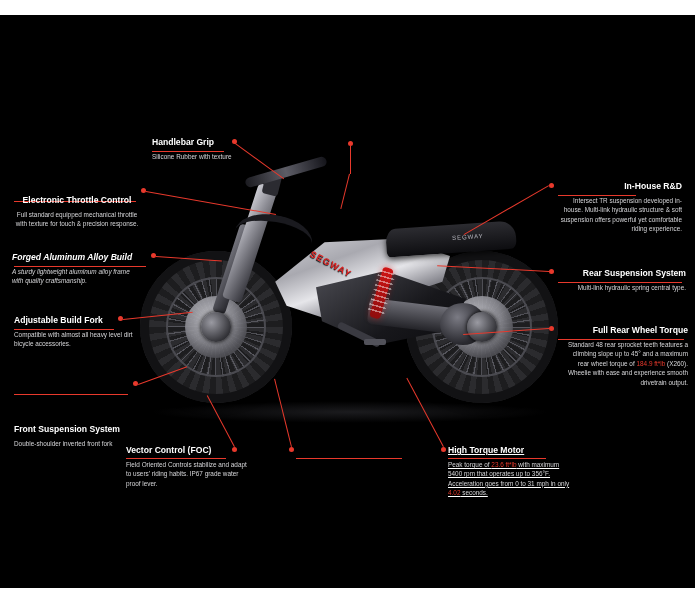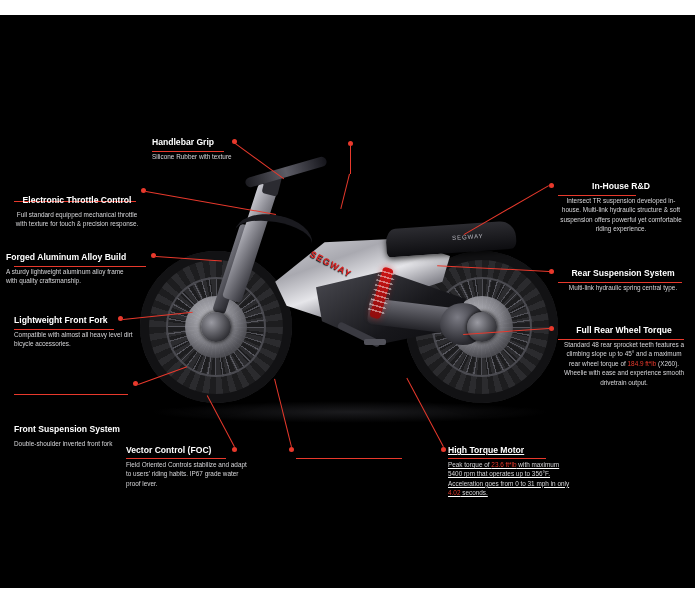--- a/index.html
+++ b/index.html
@@ -265,21 +265,21 @@
     white-space: nowrap;
     line-height: 11px;
   }
   .callout .title.wrap { white-space: normal; }
   .callout .body {
     font-size: 6.4px;
     line-height: 9.4px;
     color: #d6d6d9;
     margin-top: 4px;
   }
-  .callout.right-side { text-align: center; }
+  .callout.right-side { text-align: right; }
   .num { color: #e8392c; }
 
   
   .dot {
     position: absolute;
     width: 5px;
     height: 5px;
     border-radius: 50%;
     background: #e8392c;
   }
@@ -390,32 +390,32 @@
     <div class="callout right-side" style="left:560px; top:166px; width:122px;">
       <div class="title">In-House R&amp;D</div>
       <div class="body">Intersect TR suspension developed in-house. Multi-link hydraulic structure &amp; soft suspension offers powerful yet comfortable riding experience.</div>
     </div>
 
     <div class="callout" style="left:14px; top:180px; width:126px;text-align:center;">
       <div class="title">Electronic Throttle Control</div>
       <div class="body">Full standard equipped mechanical throttle with texture for touch &amp; precision response.</div>
     </div>
 
-    <div class="callout" style="left:6px; top:237px; width:128px;">
+    <div class="callout" style="left:12px; top:237px; width:128px;font-style:italic;">
       <div class="title">Forged Aluminum Alloy Build</div>
       <div class="body">A sturdy lightweight aluminum alloy frame with quality craftsmanship.</div>
     </div>
 
     <div class="callout right-side" style="left:560px; top:253px; width:126px;">
       <div class="title">Rear Suspension System</div>
       <div class="body">Multi-link hydraulic spring central type.</div>
     </div>
 
     <div class="callout" style="left:14px; top:300px; width:124px;">
-      <div class="title">Lightweight Front Fork</div>
+      <div class="title">Adjustable Build Fork</div>
       <div class="body">Compatible with almost all heavy level dirt bicycle accessories.</div>
     </div>
 
     <div class="callout right-side" style="left:560px; top:310px; width:128px;">
       <div class="title">Full Rear Wheel Torque</div>
       <div class="body"><span>Standard 48 rear sprocket teeth features a climbing slope up to 45° and a maximum rear wheel torque of </span><span class="num">184.9 ft*lb</span><span> (X260). Wheelie with ease and experience smooth drivetrain output.</span></div>
     </div>
 
     <div class="callout" style="left:14px; top:365px; width:124px;margin-top:44px;">
       <div class="title">Front Suspension System</div>

